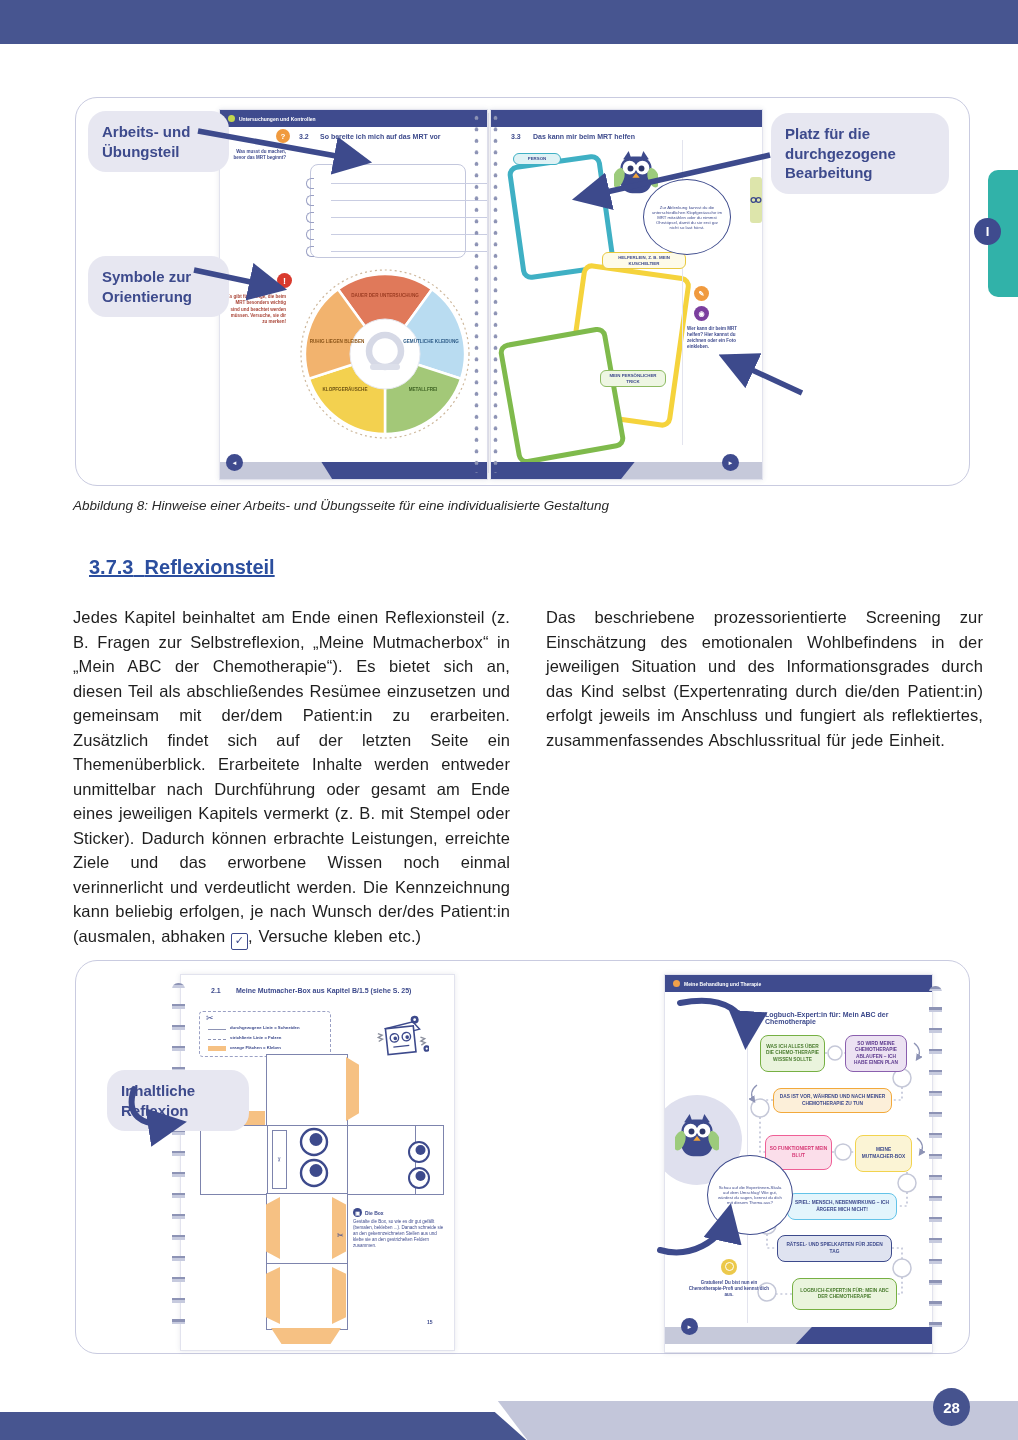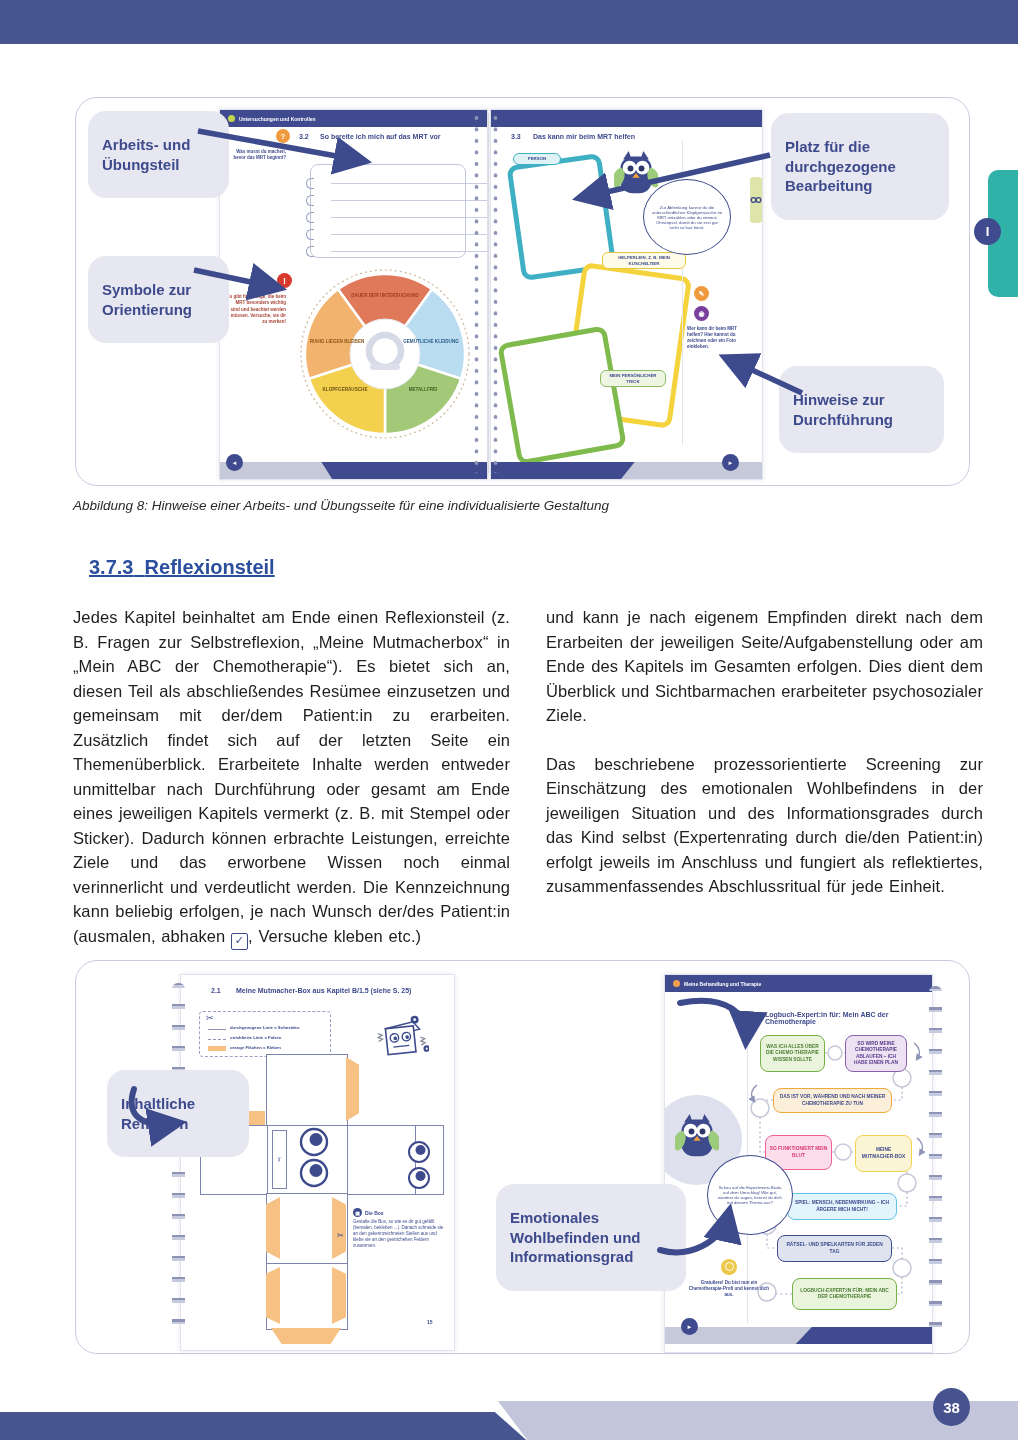--- a/index.html
+++ b/index.html
@@ -18,21 +18,21 @@
   .sidetab{left:988px;top:170px;width:30px;height:127px;background:#31b2a9;border-radius:10px 0 0 10px;z-index:5;}
   .sidetab-circle{left:974px;top:218px;width:27px;height:27px;border-radius:50%;background:#3f4b8e;color:#fff;
     font-weight:bold;font-size:13px;display:flex;align-items:center;justify-content:center;z-index:6;}
 
   
   .figframe{background:#fff;border:1.5px solid #c9cbe0;border-radius:22px;}
   #fig8{left:75px;top:97px;width:893px;height:387px;}
   #fig9{left:75px;top:960px;width:893px;height:392px;}
 
   .callout{background:#e7e7f1;border-radius:18px;color:#3d4a8c;font-weight:bold;
-    font-size:15px;line-height:1.3;padding:24px 14px;z-index:4;}
+    font-size:15px;line-height:1.3;padding:11px 14px;z-index:4;}
 
   .wbpage{background:#fff;border:1px solid #e2e3ee;box-shadow:0 0 5px rgba(60,64,110,.12);overflow:hidden;}
   .wbheader{left:0;top:0;width:100%;height:17px;background:#3f4b8e;color:#fff;font-weight:bold;
     font-size:5px;display:flex;align-items:center;gap:4px;padding-left:8px;box-sizing:border-box;}
   .dot{width:7px;height:7px;border-radius:50%;flex:0 0 auto;}
   .sectno{font-weight:bold;color:#3d4a8c;font-size:7px;}
   .secttitle{font-weight:bold;color:#3d4a8c;font-size:7px;}
   .tinynavy{color:#3f4b8e;font-size:4.5px;line-height:1.35;}
   .pill{border-radius:6px;font-weight:bold;font-size:4.4px;color:#3d4a8c;text-align:center;
     padding:2px 3px;line-height:1.3;z-index:3;}
@@ -203,21 +203,20 @@
       <div class="abs barlight" style="left:0;top:352px;width:271px;height:17px;"></div>
       <div class="abs" style="left:0;top:352px;width:271px;height:17px;background:#3f4b8e;clip-path:polygon(0 0,53% 0,48% 100%,0 100%);"></div>
       <div class="abs navcirc" style="left:231px;top:344px;">
           <span>►</span>
         </div>
     </div>
 
     <div class="abs callout" style="left:12px;top:13px;width:113px;">Arbeits- und Übungsteil</div>
     <div class="abs callout" style="left:12px;top:158px;width:113px;">Symbole zur Orientierung</div>
     <div class="abs callout" style="left:695px;top:15px;width:150px;">Platz für die durchgezogene Bearbeitung</div>
-    <div class="abs callout" style="left:703px;top:268px;width:137px;">Hinweise zur Durchführung</div>
 
     <svg class="abs" style="left:0;top:0;z-index:5;pointer-events:none;" width="893" height="387" viewBox="0 0 893 387">
       <defs>
         <marker id="ah" markerWidth="7" markerHeight="7" refX="5.5" refY="3.5" orient="auto">
           <path d="M0,0 L7,3.5 L0,7 Z" fill="#3d4a8c"></path>
         </marker>
       </defs>
       <line x1="122" y1="33" x2="288" y2="63" stroke="#3d4a8c" stroke-width="5.5" marker-end="url(#ah)"></line>
       <line x1="118" y1="172" x2="203" y2="190" stroke="#3d4a8c" stroke-width="5.5" marker-end="url(#ah)"></line>
       <line x1="694" y1="57" x2="504" y2="100" stroke="#3d4a8c" stroke-width="5.5" marker-end="url(#ah)"></line>
@@ -230,21 +229,20 @@
   <div class="abs heading" style="left:89px;top:556px;text-decoration:underline;">
     <span>3.7.3</span>&nbsp;
     <span>Reflexionsteil</span>
   </div>
 
   <div class="abs bodycol" style="left:73px;top:605px;">
     <p><span>Jedes Kapitel beinhaltet am Ende einen Reflexionsteil (z. B. Fragen zur Selbstreflexion, „Meine Mutmacherbox“ in „Mein ABC der Chemotherapie“). Es bietet sich an, diesen Teil als abschließendes Resümee einzusetzen und gemeinsam mit der/dem Patient:in zu erarbeiten. Zusätzlich findet sich auf der letzten Seite ein Themenüberblick. Erarbeitete Inhalte werden entweder unmittelbar nach Durchführung oder gesamt am Ende eines jeweiligen Kapitels vermerkt (z. B. mit Stempel oder Sticker). Dadurch können erbrachte Leistungen, erreichte Ziele und das erworbene Wissen noch einmal verinnerlicht und verdeutlicht werden. Die Kennzeichnung kann beliebig erfolgen, je nach Wunsch der/des Patient:in (ausmalen, abhaken</span>
       <span class="check">✓</span><span>, Versuche kleben etc.)</span></p>
   </div>
   <div class="abs bodycol" style="left:546px;top:605px;">
-    <p>und kann je nach eigenem Empfinden direkt nach dem Erarbeiten der jeweiligen Seite/Aufgabenstellung oder am Ende des Kapitels im Gesamten erfolgen. Dies dient dem Überblick und Sichtbarmachen erarbeiteter psychosozialer Ziele.</p>
     <p>Das beschriebene prozessorientierte Screening zur Einschätzung des emotionalen Wohlbefindens in der jeweiligen Situation und des Informationsgrades durch das Kind selbst (Expertenrating durch die/den Patient:in) erfolgt jeweils im Anschluss und fungiert als reflektiertes, zusammenfassendes Abschlussritual für jede Einheit.</p>
   </div>
 
   <div class="abs figframe" id="fig9">
 
     <div class="abs wbpage" style="left:104px;top:13px;width:273px;height:375px;">
       <span class="abs sectno" style="left:30px;top:12px;">2.1</span>
       <span class="abs secttitle" style="left:55px;top:12px;">Meine Mutmacher-Box aus Kapitel B/1.5 (siehe S. 25)</span>
 
       <div class="abs" style="left:18px;top:36px;width:130px;height:44px;border:1px dashed #9aa0c4;border-radius:4px;">
@@ -394,35 +392,34 @@
 
       <div class="abs barlight" style="left:0;top:352px;width:267px;height:17px;"></div>
       <div class="abs" style="left:0;top:352px;width:267px;height:17px;background:#3f4b8e;clip-path:polygon(55% 0,100% 0,100% 100%,49% 100%);"></div>
       <div class="abs navcirc" style="left:16px;top:343px;">
           <span>►</span>
         </div>
     </div>
     <div class="abs coilstrip" style="left:853px;top:25px;height:355px;"></div>
 
     <div class="abs callout" style="left:31px;top:71px;width:114px;margin-top:38px;">Inhaltliche Reflexion</div>
-    <div class="abs callout" style="left:420px;top:223px;width:162px;">Emotionales Wohlbefinden und Informationsgrad</div>
 
     <svg class="abs" style="left:0;top:0;z-index:5;pointer-events:none;" width="893" height="392" viewBox="0 0 893 392">
       <defs>
         <marker id="ah2" markerWidth="6.5" markerHeight="6.5" refX="5" refY="3.25" orient="auto">
           <path d="M0,0 L6.5,3.25 L0,6.5 Z" fill="#3d4a8c"></path>
         </marker>
       </defs>
       <path d="M58,128 C50,152 62,168 102,162" fill="none" stroke="#3d4a8c" stroke-width="6" stroke-linecap="round" marker-end="url(#ah2)"></path>
       <path d="M604,42 C650,33 672,52 670,80" fill="none" stroke="#3d4a8c" stroke-width="6" stroke-linecap="round" marker-end="url(#ah2)"></path>
       <path d="M584,289 C612,297 646,283 653,251" fill="none" stroke="#3d4a8c" stroke-width="6" stroke-linecap="round" marker-end="url(#ah2)"></path>
     </svg>
   </div>
 
 
   <div class="abs footer-light"></div>
   <div class="abs footer-dark"></div>
-  <div class="abs pagenum">38</div>
+  <div class="abs pagenum">28</div>
 
   <div class="abs sidetab"></div>
   <div class="abs sidetab-circle">I</div>
 
 </div>
 
 </body></html>

